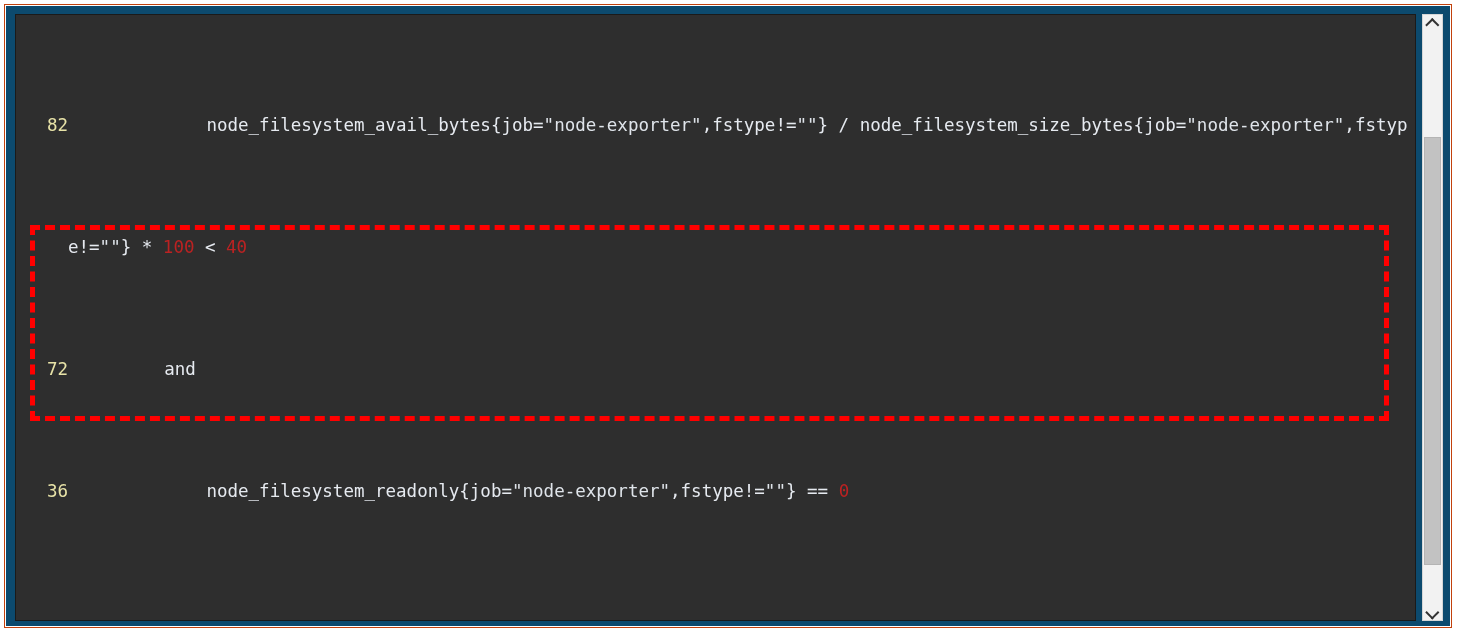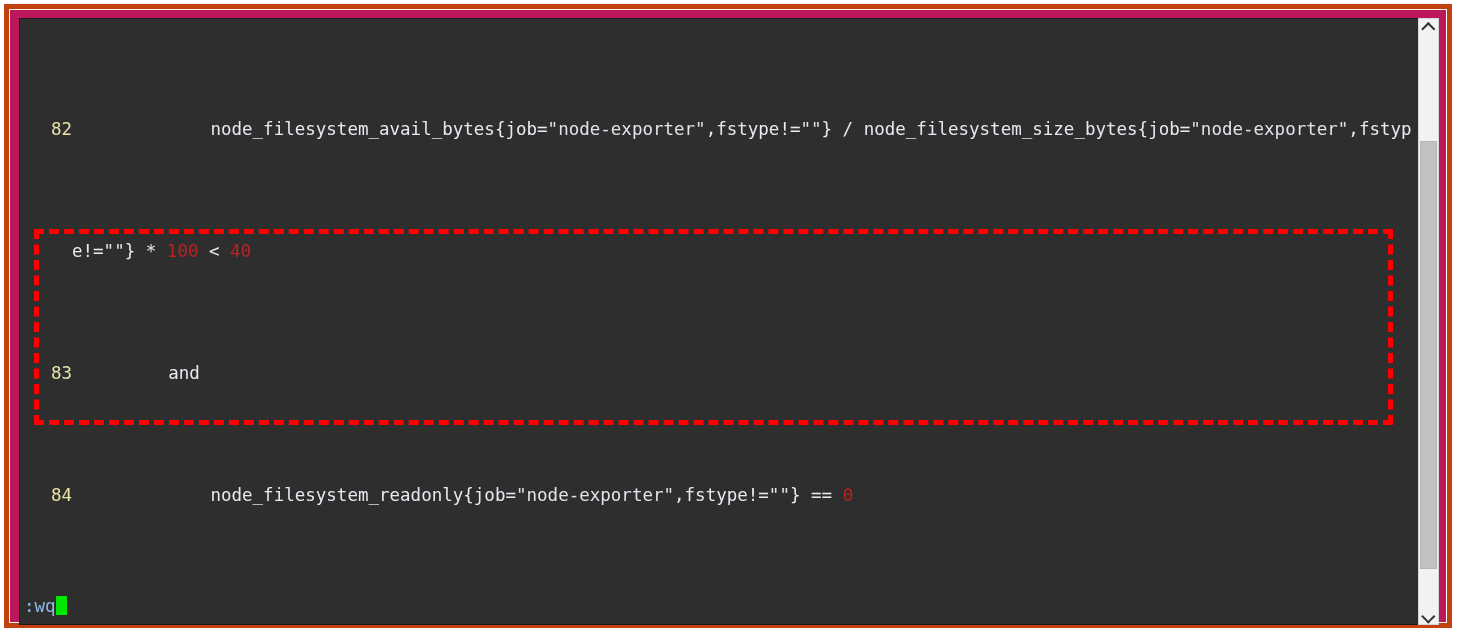--- a/index.html
+++ b/index.html
@@ -14,22 +14,22 @@
     font-family: "DejaVu Sans Mono", "Liberation Mono", monospace;
   }
 
   
   #window-frame {
     position: absolute;
     left: 4px;
     top: 4px;
     width: 1448px;
     height: 624px;
-    background: #be185d;
-    border: 5px solid #c2410c;
+    background: #0c4a6e;
+    border: 1px solid #c2410c;
     box-sizing: border-box;
     box-shadow: 0 0 0 1px #ffffff inset;
     text-decoration: underline;
   }
 
   
   #terminal-pane {
     position: absolute;
     left: 10px;
     top: 9px;
@@ -161,24 +161,24 @@
 
     <div id="code-area">
 
       
       <div class="code-line"><span class="lnum">82</span><span class="yml-ident">            node_filesystem_avail_bytes{job=<span class="yml-val">"node-exporter"</span>,fstype!=<span class="yml-val">""</span>} / node_filesystem_size_bytes{job=<span class="yml-val">"node-exporter"</span>,fstyp</span></div>
 
       
       <div class="code-line"><span class="wrap-indent"></span><span class="yml-ident">e!=<span class="yml-val">""</span>} * <span class="yml-num">100</span> &lt; <span class="yml-num">40</span></span></div>
 
       
-      <div class="code-line"><span class="lnum">83</span><span class="yml-ident">        and</span></div>
-
-      
-      <div class="code-line"><span class="lnum">84</span><span class="yml-ident">            node_filesystem_readonly{job=<span class="yml-val">"node-exporter"</span>,fstype!=<span class="yml-val">""</span>} == <span class="yml-num">0</span></span></div>
+      <div class="code-line"><span class="lnum">72</span><span class="yml-ident">        and</span></div>
+
+      
+      <div class="code-line"><span class="lnum">36</span><span class="yml-ident">            node_filesystem_readonly{job=<span class="yml-val">"node-exporter"</span>,fstype!=<span class="yml-val">""</span>} == <span class="yml-num">0</span></span></div>
 
       
       
 
       
       
 
       
       
 
@@ -228,21 +228,20 @@
       
 
       
       
 
       
       
 
     </div>
 
-    <div id="vim-cmdline"><span>:wq</span><span id="vim-cursor"></span></div>
 
     <div id="annotation-box"></div>
 
   </div>
 
   <div id="scrollbar">
     <div class="sb-btn" id="sb-up"><span class="chev"></span></div>
     <div id="sb-thumb"></div>
     <div class="sb-btn" id="sb-down"><span class="chev"></span></div>
   </div>

